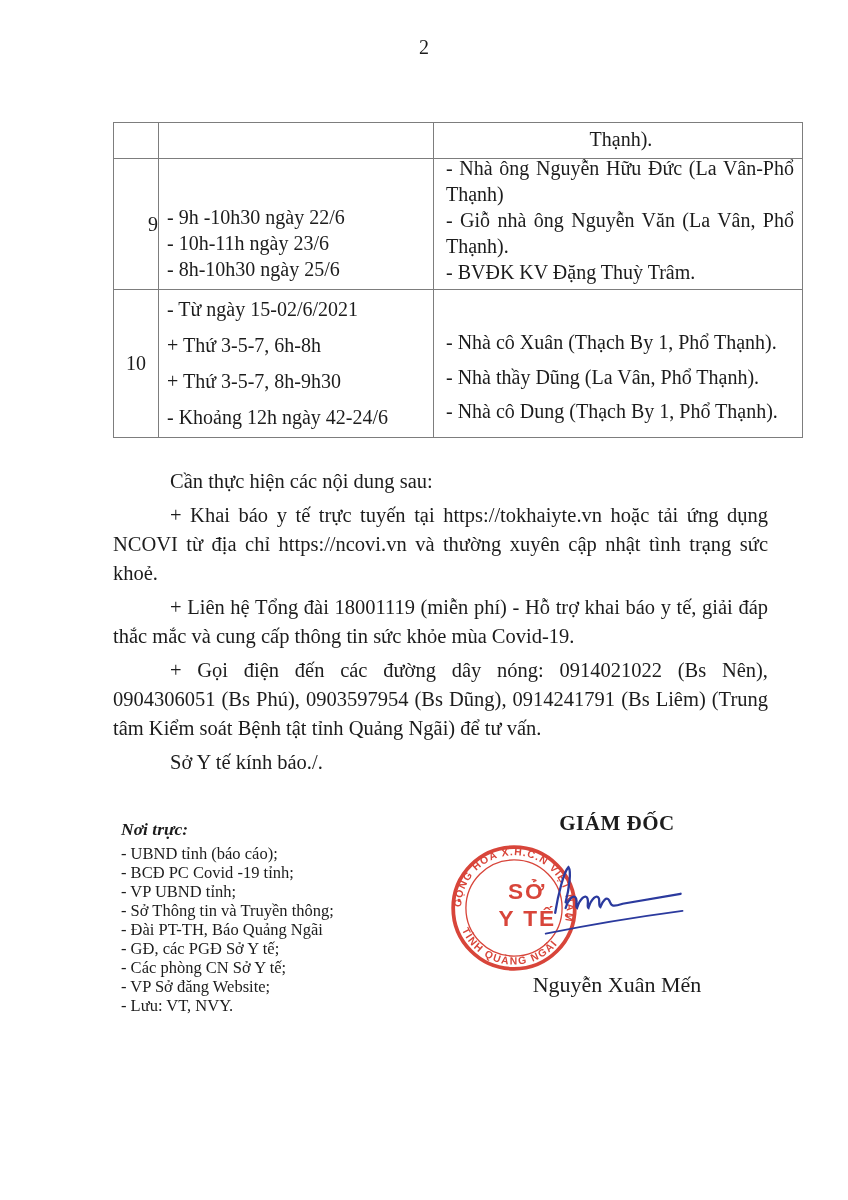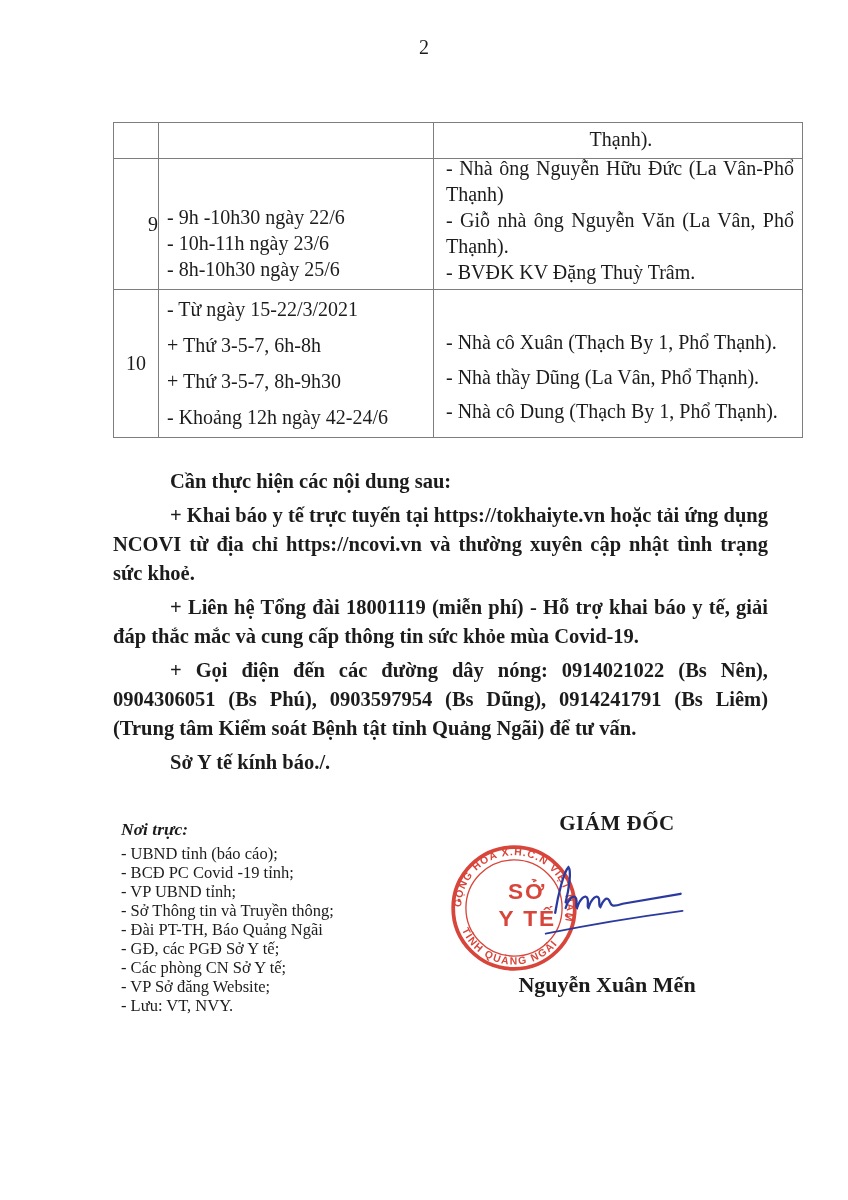--- a/index.html
+++ b/index.html
@@ -22,31 +22,31 @@
   .cell-num{display:flex;align-items:center;justify-content:center;height:100%;}
   .fill{box-sizing:border-box;display:flex;flex-direction:column;justify-content:space-between;}
   .h129{height:129px;justify-content:flex-end;}
   .h146{height:146px;}
   .cell-time{padding:6px 4px 6px 8px;}
   .cell-loc9{padding:4px 8px 3px 12px;text-align:justify;}
   .cell-loc10{padding:39px 8px 12px 12px;text-align:justify;}
   .cell-carry{padding:3px 8px 0 14px;}
 
   
-  .body-block{position:absolute;left:113px;top:467px;width:655px;font-size:20.5px;line-height:29px;font-weight:bold;}
+  .body-block{position:absolute;left:113px;top:467px;width:655px;font-size:20.5px;line-height:29px;}
   .body-block p{margin:0 0 5px 0;text-indent:57px;text-align:justify;}
   .body-block p.no-just{text-align:left;}
 
   
   .recipients{position:absolute;left:121px;top:820px;font-size:16.5px;line-height:19px;}
   .recipients .label{font-weight:bold;font-style:italic;font-size:17.5px;margin-bottom:5px;}
   .director{position:absolute;left:467px;top:811px;width:300px;text-align:center;
     font-weight:bold;font-size:21px;letter-spacing:.5px;}
-  .signer-name{position:absolute;left:457px;top:972px;width:300px;text-align:center;
-    font-weight:bold;font-size:22px;}
+  .signer-name{position:absolute;left:467px;top:972px;width:300px;text-align:center;
+    font-weight:normal;font-size:22px;}
   .stamp-box{position:absolute;left:448px;top:842px;width:132px;height:132px;}
   .sig-box{position:absolute;left:540px;top:856px;width:152px;height:86px;}
   .stamp-arc{font-family:"Liberation Sans", sans-serif;font-weight:bold;font-size:11px;letter-spacing:1.2px;}
   .stamp-arc-b{font-family:"Liberation Sans", sans-serif;font-weight:bold;font-size:11px;letter-spacing:1.6px;}
   .stamp-center{font-family:"Liberation Sans", sans-serif;font-weight:bold;font-size:24px;letter-spacing:2px;}
   .stamp-dot{font-family:"Liberation Sans", sans-serif;font-weight:bold;font-size:12px;}
 </style>
 </head>
 <body>
 
@@ -86,21 +86,21 @@
           <div>- BVĐK KV Đặng Thuỳ Trâm.</div>
         </div>
       </td>
     </tr>
     <tr class="row-10">
       <td>
         <div class="cell-num h146">10</div>
       </td>
       <td>
         <div class="fill h146 cell-time">
-          <div>- Từ ngày 15-22/3/2021</div>
+          <div>- Từ ngày 15-02/6/2021</div>
           <div>+ Thứ 3-5-7, 6h-8h</div>
           <div>+ Thứ 3-5-7, 8h-9h30</div>
           <div>- Khoảng 12h ngày 42-24/6</div>
         </div>
       </td>
       <td>
         <div class="fill h146 cell-loc10">
           <div>- Nhà cô Xuân (Thạch By 1, Phổ Thạnh).</div>
           <div>- Nhà thầy Dũng (La Vân, Phổ Thạnh).</div>
           <div>- Nhà cô Dung (Thạch By 1, Phổ Thạnh).</div>

